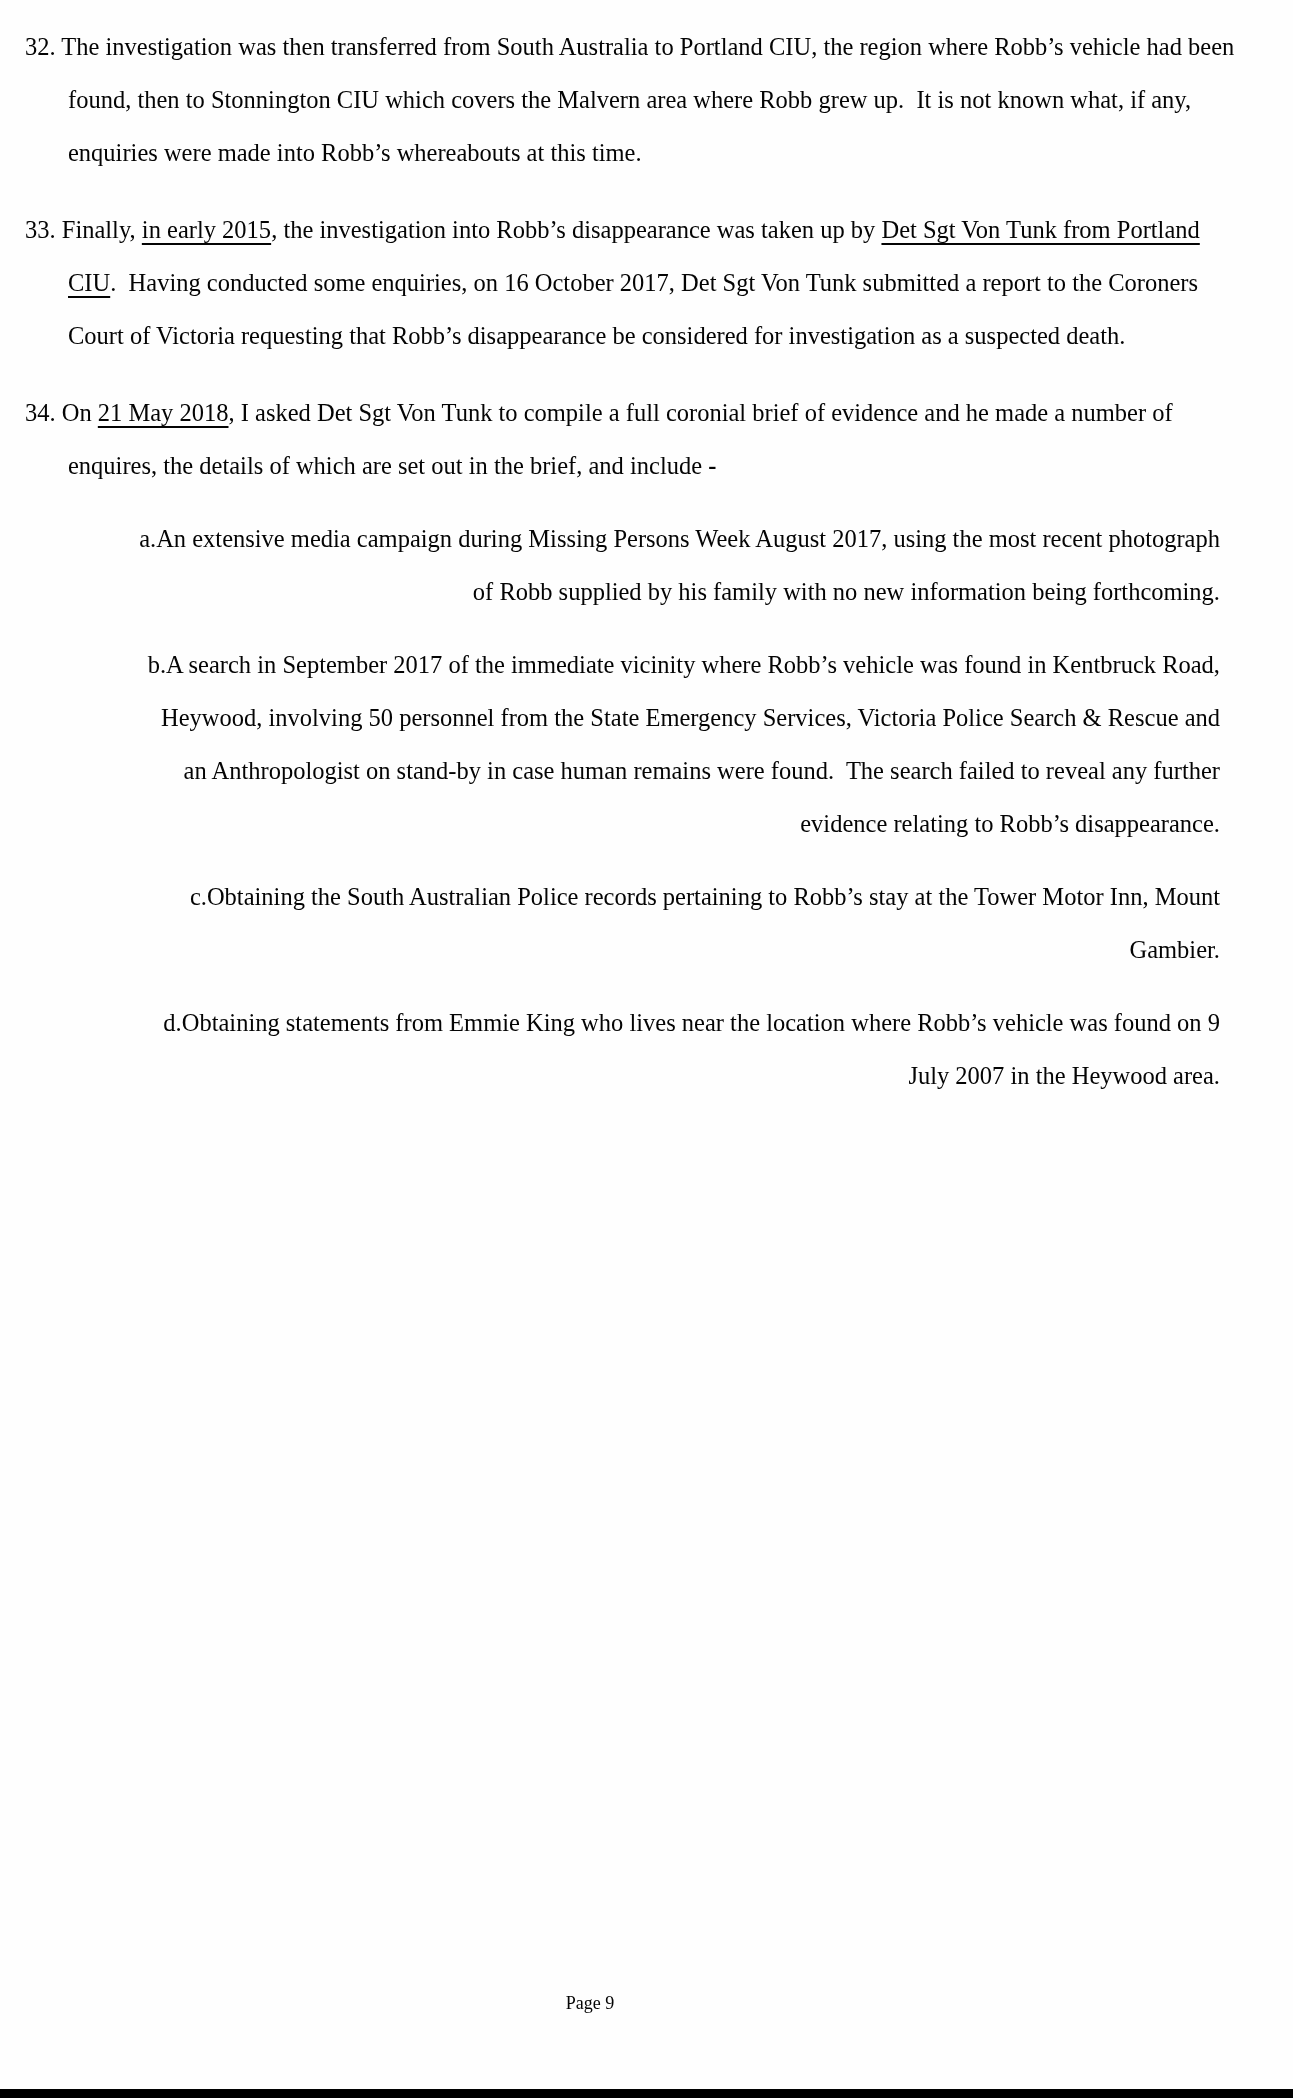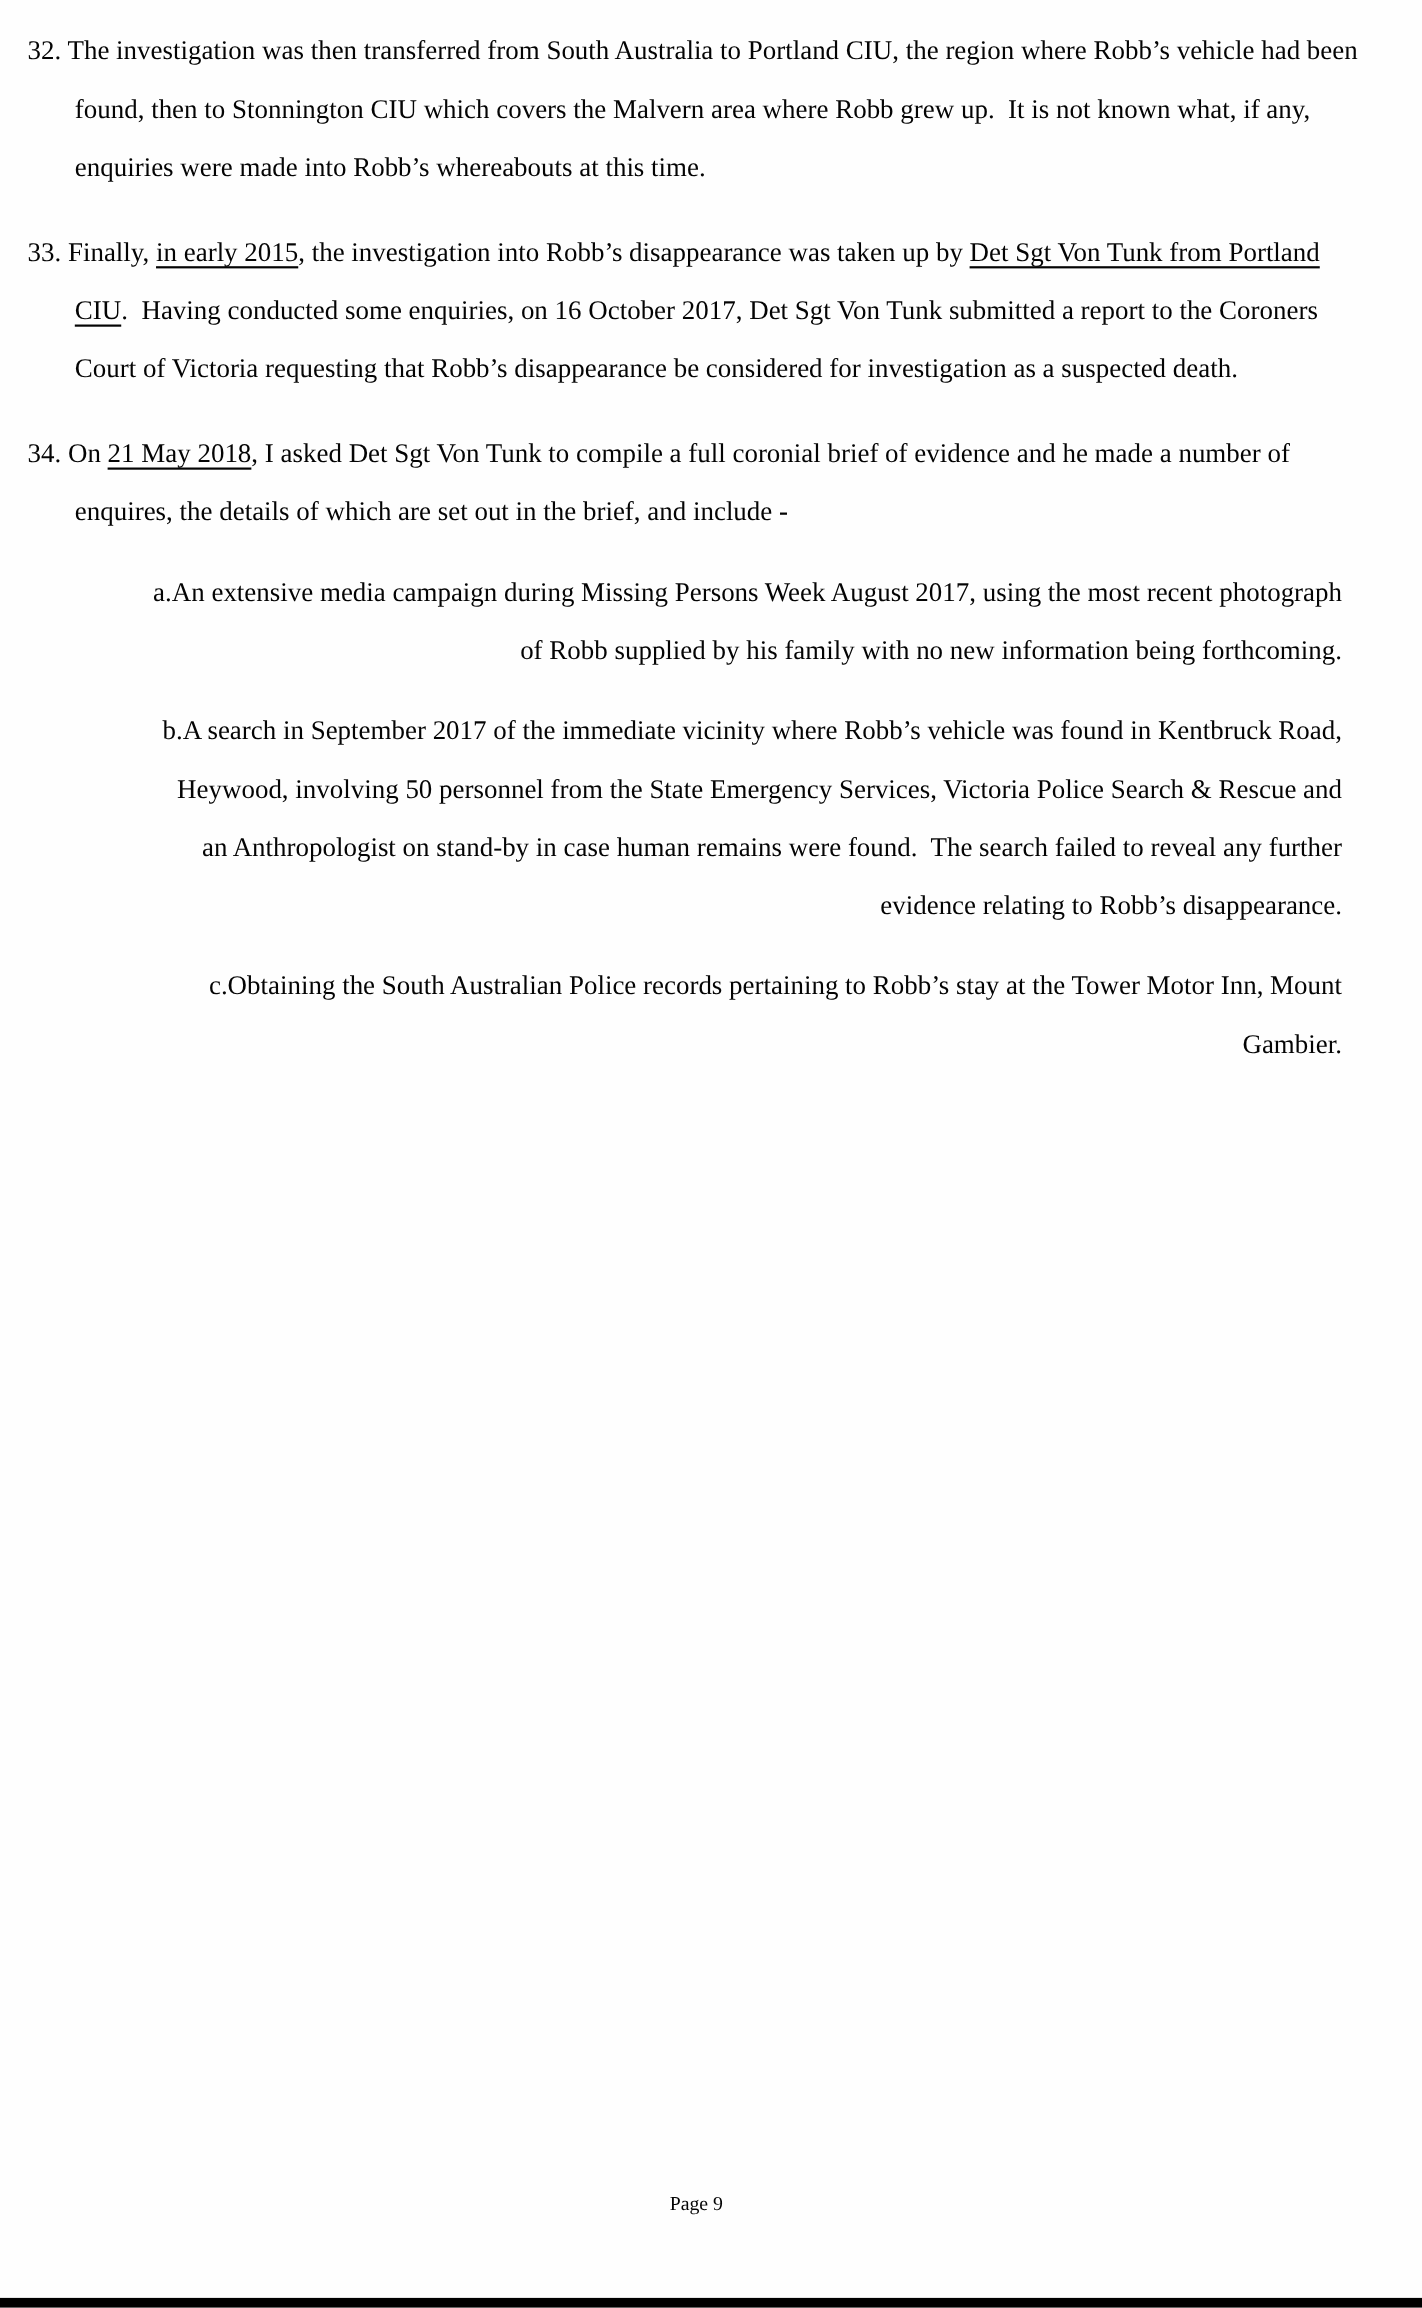--- a/index.html
+++ b/index.html
@@ -48,21 +48,20 @@
   }
   .footer {
     position: absolute;
     top: 1990px;
     left: 0;
     width: 1180px;
     text-align: center;
     font-size: 18px;
     line-height: 26px;
     text-indent: 0;
-    padding-left: 43px;
   }
   .bottom-bar {
     position: absolute;
     left: 0;
     bottom: 0;
     width: 100%;
     height: 9px;
     background: #000000;
   }
 </style>
@@ -85,20 +84,21 @@
     <span class="num">34.</span>
     <span><span>On </span><span class="u">21 May 2018</span><span>, I asked Det Sgt Von Tunk to compile a full coronial brief of evidence and he made a number of enquires, the details of which are set out in the brief, and include </span><span class="b">-</span></span>
   </div>
 
   <div class="item"><span class="letter">a.</span><span>An extensive media campaign during Missing Persons Week August 2017, using the most recent photograph of Robb supplied by his family with no new information being forthcoming.</span></div>
 
   <div class="item"><span class="letter">b.</span><span>A search in September 2017 of the immediate vicinity where Robb’s vehicle was found in Kentbruck Road, Heywood, involving 50 personnel from the State Emergency Services, Victoria Police Search &amp; Rescue and an Anthropologist on stand-by in case human remains were found.&nbsp; The search failed to reveal any further evidence relating to Robb’s disappearance.</span></div>
 
   <div class="item"><span class="letter">c.</span><span>Obtaining the South Australian Police records pertaining to Robb’s stay at the Tower Motor Inn, Mount Gambier.</span></div>
 
+  <div class="item"><span class="letter">d.</span><span>Obtaining statements from Emmie King who lives near the location where Robb’s vehicle was found on 9 July 2007 in the Heywood area.</span></div>
 
 
 
 
 </div>
 
 <div class="footer">
   <span>Page 9</span>
 </div>
 

